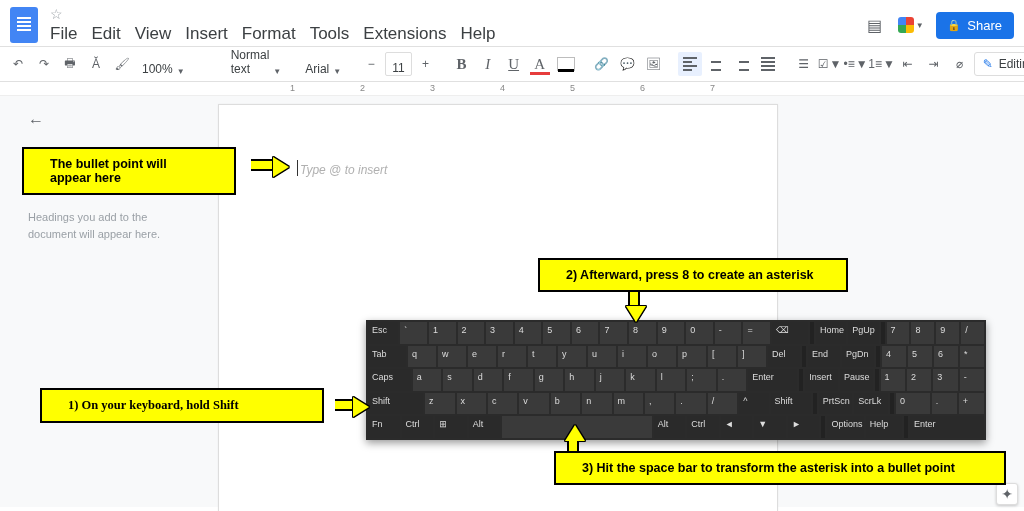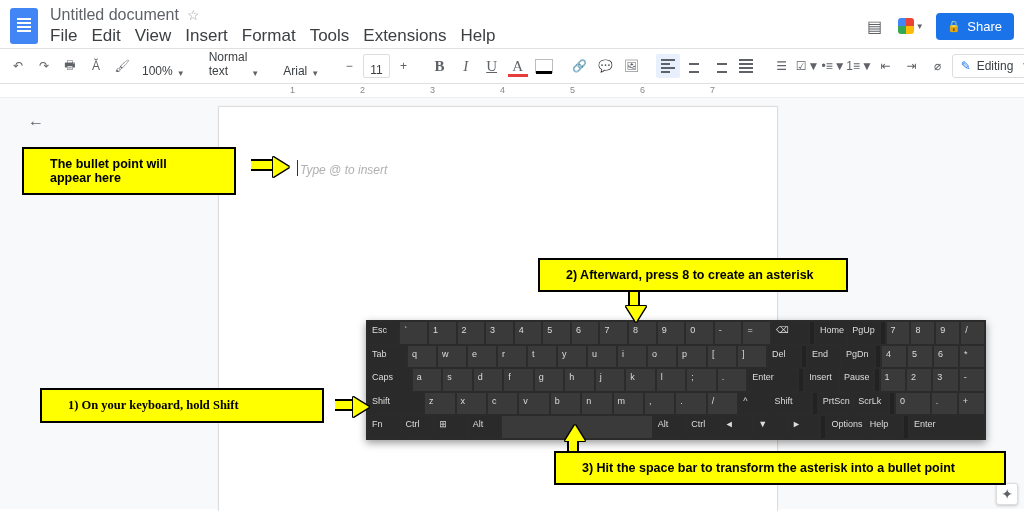--- a/index.html
+++ b/index.html
@@ -18,21 +18,21 @@
   .meet { display:inline-flex; align-items:center; gap:2px; }
   .meet-sq { width:16px; height:16px; display:inline-block; border-radius:3px; background: conic-gradient(#ea4335 0 90deg,#fbbc04 90deg 180deg,#34a853 180deg 270deg,#4285f4 270deg 360deg); }
   .share-btn { background: #1a73e8; color: #fff; font-size: 13px; padding: 6px 12px; border-radius: 4px; display: inline-flex; align-items: center; gap: 6px; }
   .lock { font-size: 11px; }
   .toolbar { height: 36px; border-top: 1px solid #e0e0e0; border-bottom: 1px solid #e0e0e0; display: flex; align-items: center; padding: 0 6px; gap: 2px; background: #fff; }
   .tbtn { min-width: 24px; height: 24px; display: inline-flex; align-items: center; justify-content: center; color: #5f6368; font-size: 12px; border-radius: 2px; cursor:pointer; }
   .sep { width: 1px; height: 20px; background: #e0e0e0; margin: 0 4px; }
   .dd { display: inline-flex; align-items: flex-end; height: 24px; padding: 0 6px; font-size: 12px; color: #3c4043; gap: 4px; }
   .dd .caret { font-size: 8px; color: #5f6368; }
   .font-dd { width: 92px; }
-  .style-dd { width: 88px; justify-content:flex-start; }
+  .style-dd { width: 88px; justify-content:flex-start;margin-left:22px; }
   .num-dd { width: 40px; justify-content: center; }
   .bold { font-weight: bold; font-family: "Times New Roman", serif; font-size: 15px; }
   .ital { font-style: italic; font-family: "Times New Roman", serif; font-size: 15px;}
   .under { text-decoration: underline; font-family: "Times New Roman", serif; font-size: 15px;}
   .tcolor { position:relative; font-family:"Times New Roman",serif; font-size:15px;}
   .tcolor::after { content:""; position:absolute; left:2px; right:2px; bottom:1px; height:3px; background:#e63c3c;}
   .hcolor { width:18px; height:14px; background: #fff; border:1px solid #bdbdbd; position:relative;}
   .hcolor::before { content:""; position:absolute; left:0; bottom:-2px; width:100%; height:3px; background:#000;}
   .align-box { display:inline-flex; flex-direction:column; gap:2px; width:14px;}
   .al-line { height:2px; background:#5f6368; }
@@ -67,21 +67,20 @@
   .numgap { width:4px; background:#222; }
   .explore { position:absolute; right:6px; bottom:6px; width:22px; height:22px; background:#fff; border:1px solid #ddd; border-radius:3px; box-shadow:0 1px 3px rgba(0,0,0,.2); display:flex; align-items:center; justify-content:center; color:#5f6368; font-size:14px;}
 </style>
 </head>
 <body>
 
 <div class="titlebar">
   <div class="docs-logo"></div>
   <div class="title-col">
     <div class="title-row">
-      <span class="doc-title">Untitled document</span>
       <span class="star">☆</span>
     </div>
     <div class="menubar">
       <span>File</span>
       <span>Edit</span>
       <span>View</span>
       <span>Insert</span>
       <span>Format</span>
       <span>Tools</span>
       <span>Extensions</span>
@@ -201,20 +200,21 @@
 </div>
 
 <div class="workspace">
   <div class="outline-rail"></div>
   <div class="outline">
     <span class="back-arrow">←</span>
     <div class="sum-row">
       <span>SUMMARY</span>
       <span class="plus">+</span>
     </div>
+    <div class="outline-empty">Headings you add to the document will appear here.</div>
   </div>
   <div class="page-area">
     <div class="page"></div>
   </div>
 </div>
 
 <div class="text-cursor"></div>
 <div class="cursor-hint">Type @ to insert</div>
 
 <div class="callout" style="left:22px; top:147px; width:214px;">The bullet point will appear here</div>

